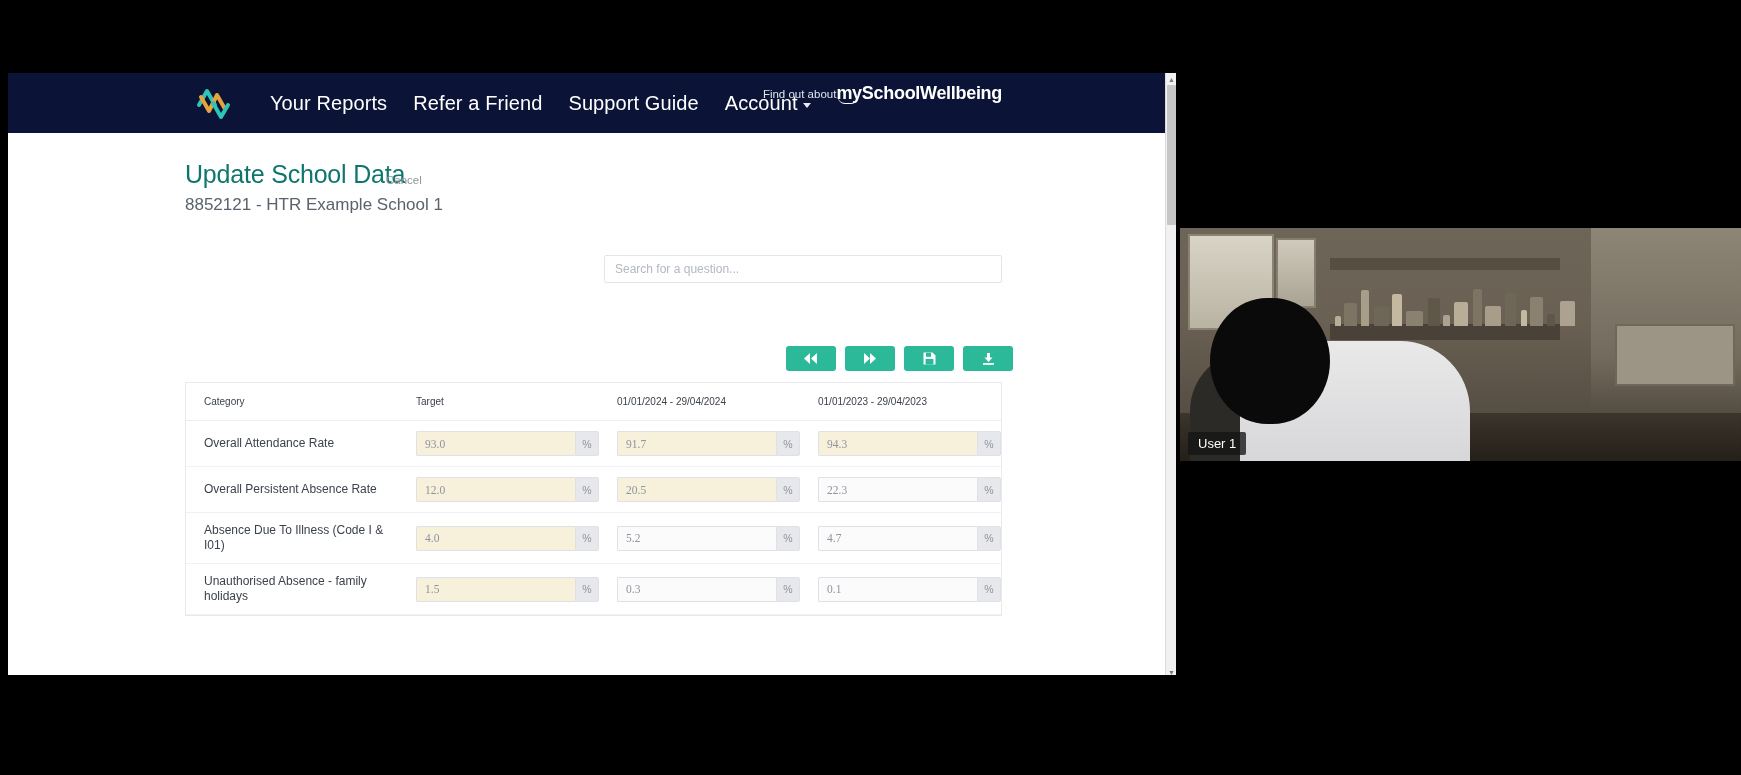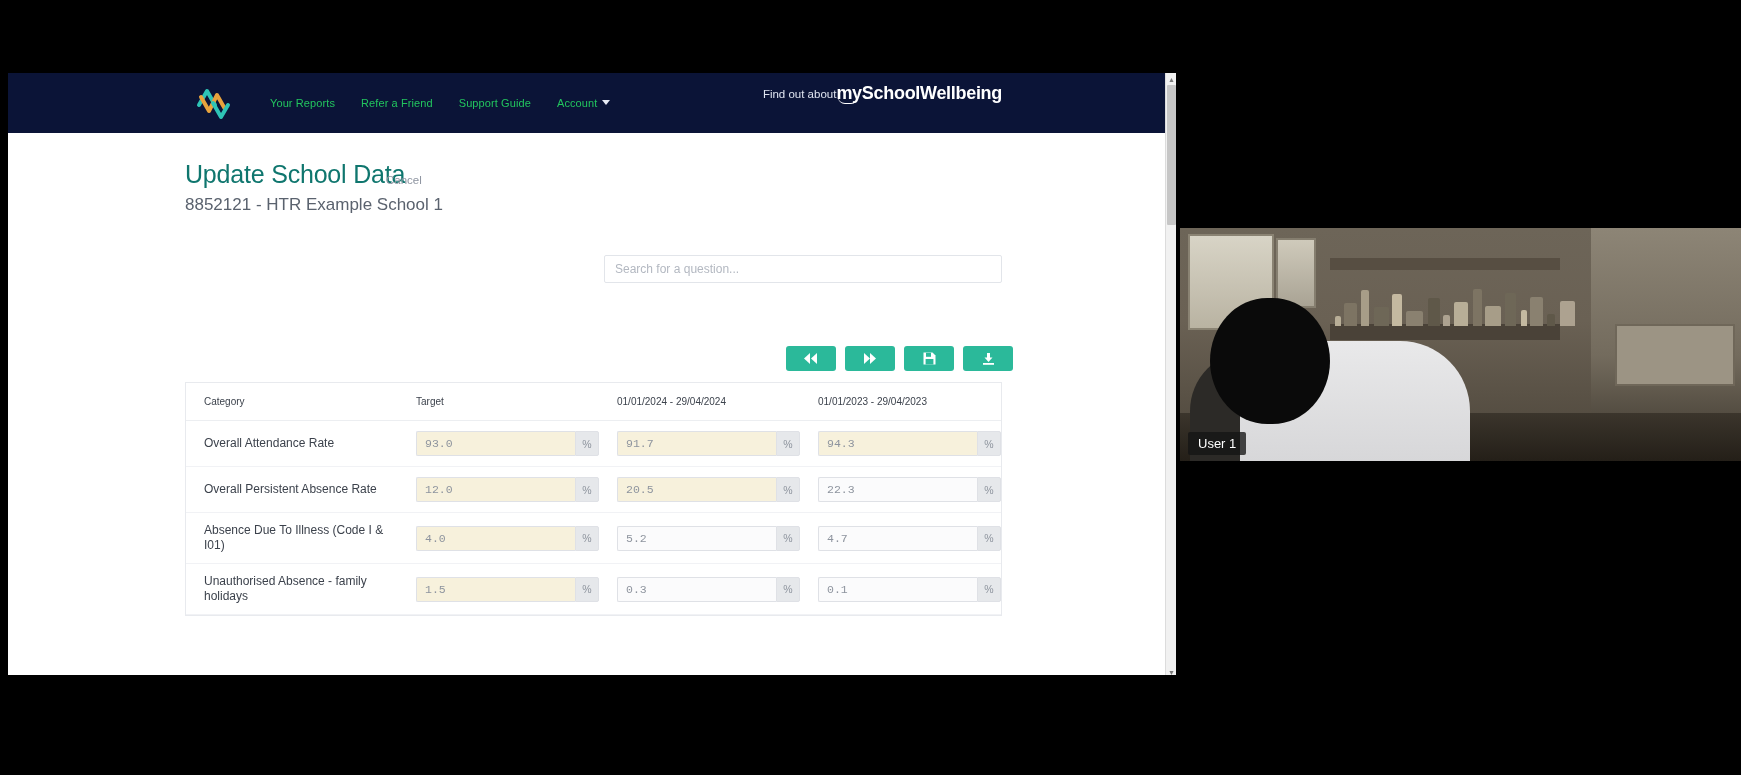--- a/index.html
+++ b/index.html
@@ -27,21 +27,21 @@
 
   
   #navbar {
     position: absolute; left: 0; top: 0; width: 1160px; height: 60px;
     background: #0b1437;
     display: flex; align-items: center;
   }
   #logo-wrap { width: 70px; display:flex; justify-content:center; align-items:center; margin-left:170px;}
   #logo-svg { display:block; }
   .nav-link {
-    color: #22c55e; font-size: 11px; letter-spacing: .1px;
+    color: #ffffff; font-size: 20px; letter-spacing: .1px;
     margin-left: 26px; white-space: nowrap; cursor: pointer;
     text-decoration: none;
   }
   .nav-link:first-of-type { margin-left: 22px; }
   #account-caret {
     display:inline-block; width:0; height:0; margin-left:5px;
     border-left:4px solid transparent; border-right:4px solid transparent;
     border-top:5px solid #e8ebf5; vertical-align: 2px;
   }
   #nav-right {
@@ -107,21 +107,21 @@
   .col-tgt  { width:200px; }
   .col-p1   { width:200px; }
   .col-p2   { width:199px; }
   .cat-label { line-height:1.25; }
 
   
   .inputgroup { display:flex; width:183px; height:25px; }
   .inputgroup input {
     flex:1; min-width:0; border:1px solid #dfe1e6; border-right:none;
     border-radius:2px 0 0 2px; font-size:11.5px; color:#8e949e;
-    padding:0 8px; font-family:Liberation Mono, monospace; outline:none;
+    padding:0 8px; font-family:Liberation Serif, serif; outline:none;
   }
   .inputgroup .suffix {
     width:24px; border:1px solid #dfe1e6; border-radius:0 2px 2px 0;
     background:#e6e8eb; color:#8e949e; font-size:10.5px;
     display:flex; align-items:center; justify-content:center;
   }
   .tinted input { background:#f7f1dc; }
   .plain  input { background:#fbfbfc; }
 
   .checkcell { display:flex; align-items:flex-start; gap:6px; font-size:11.5px; color:#3c424c; line-height:1.3;}

